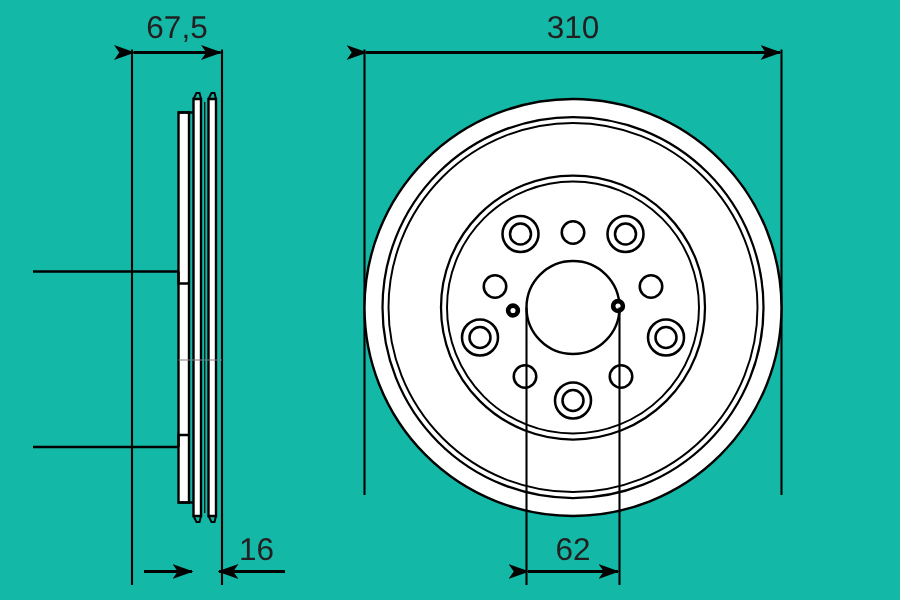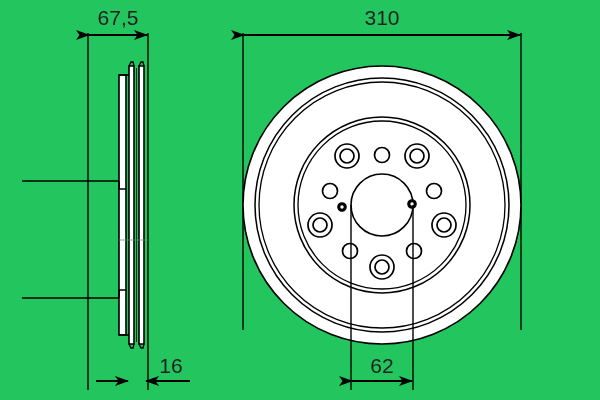--- a/index.html
+++ b/index.html
@@ -4,21 +4,21 @@
 <style>
   html, body {
     margin: 0;
     padding: 0;
     background: #ffffff;
   }
   #root {
     position: relative;
     width: 600px;
     height: 400px;
-    background: #22c55e;
+    background: #14b8a6;
     overflow: hidden;
     font-family: "Liberation Sans", sans-serif;
     text-align: center;
   }
   #drawing {
     position: absolute;
     left: 0;
     top: 0;
     width: 600px;
     height: 400px;

